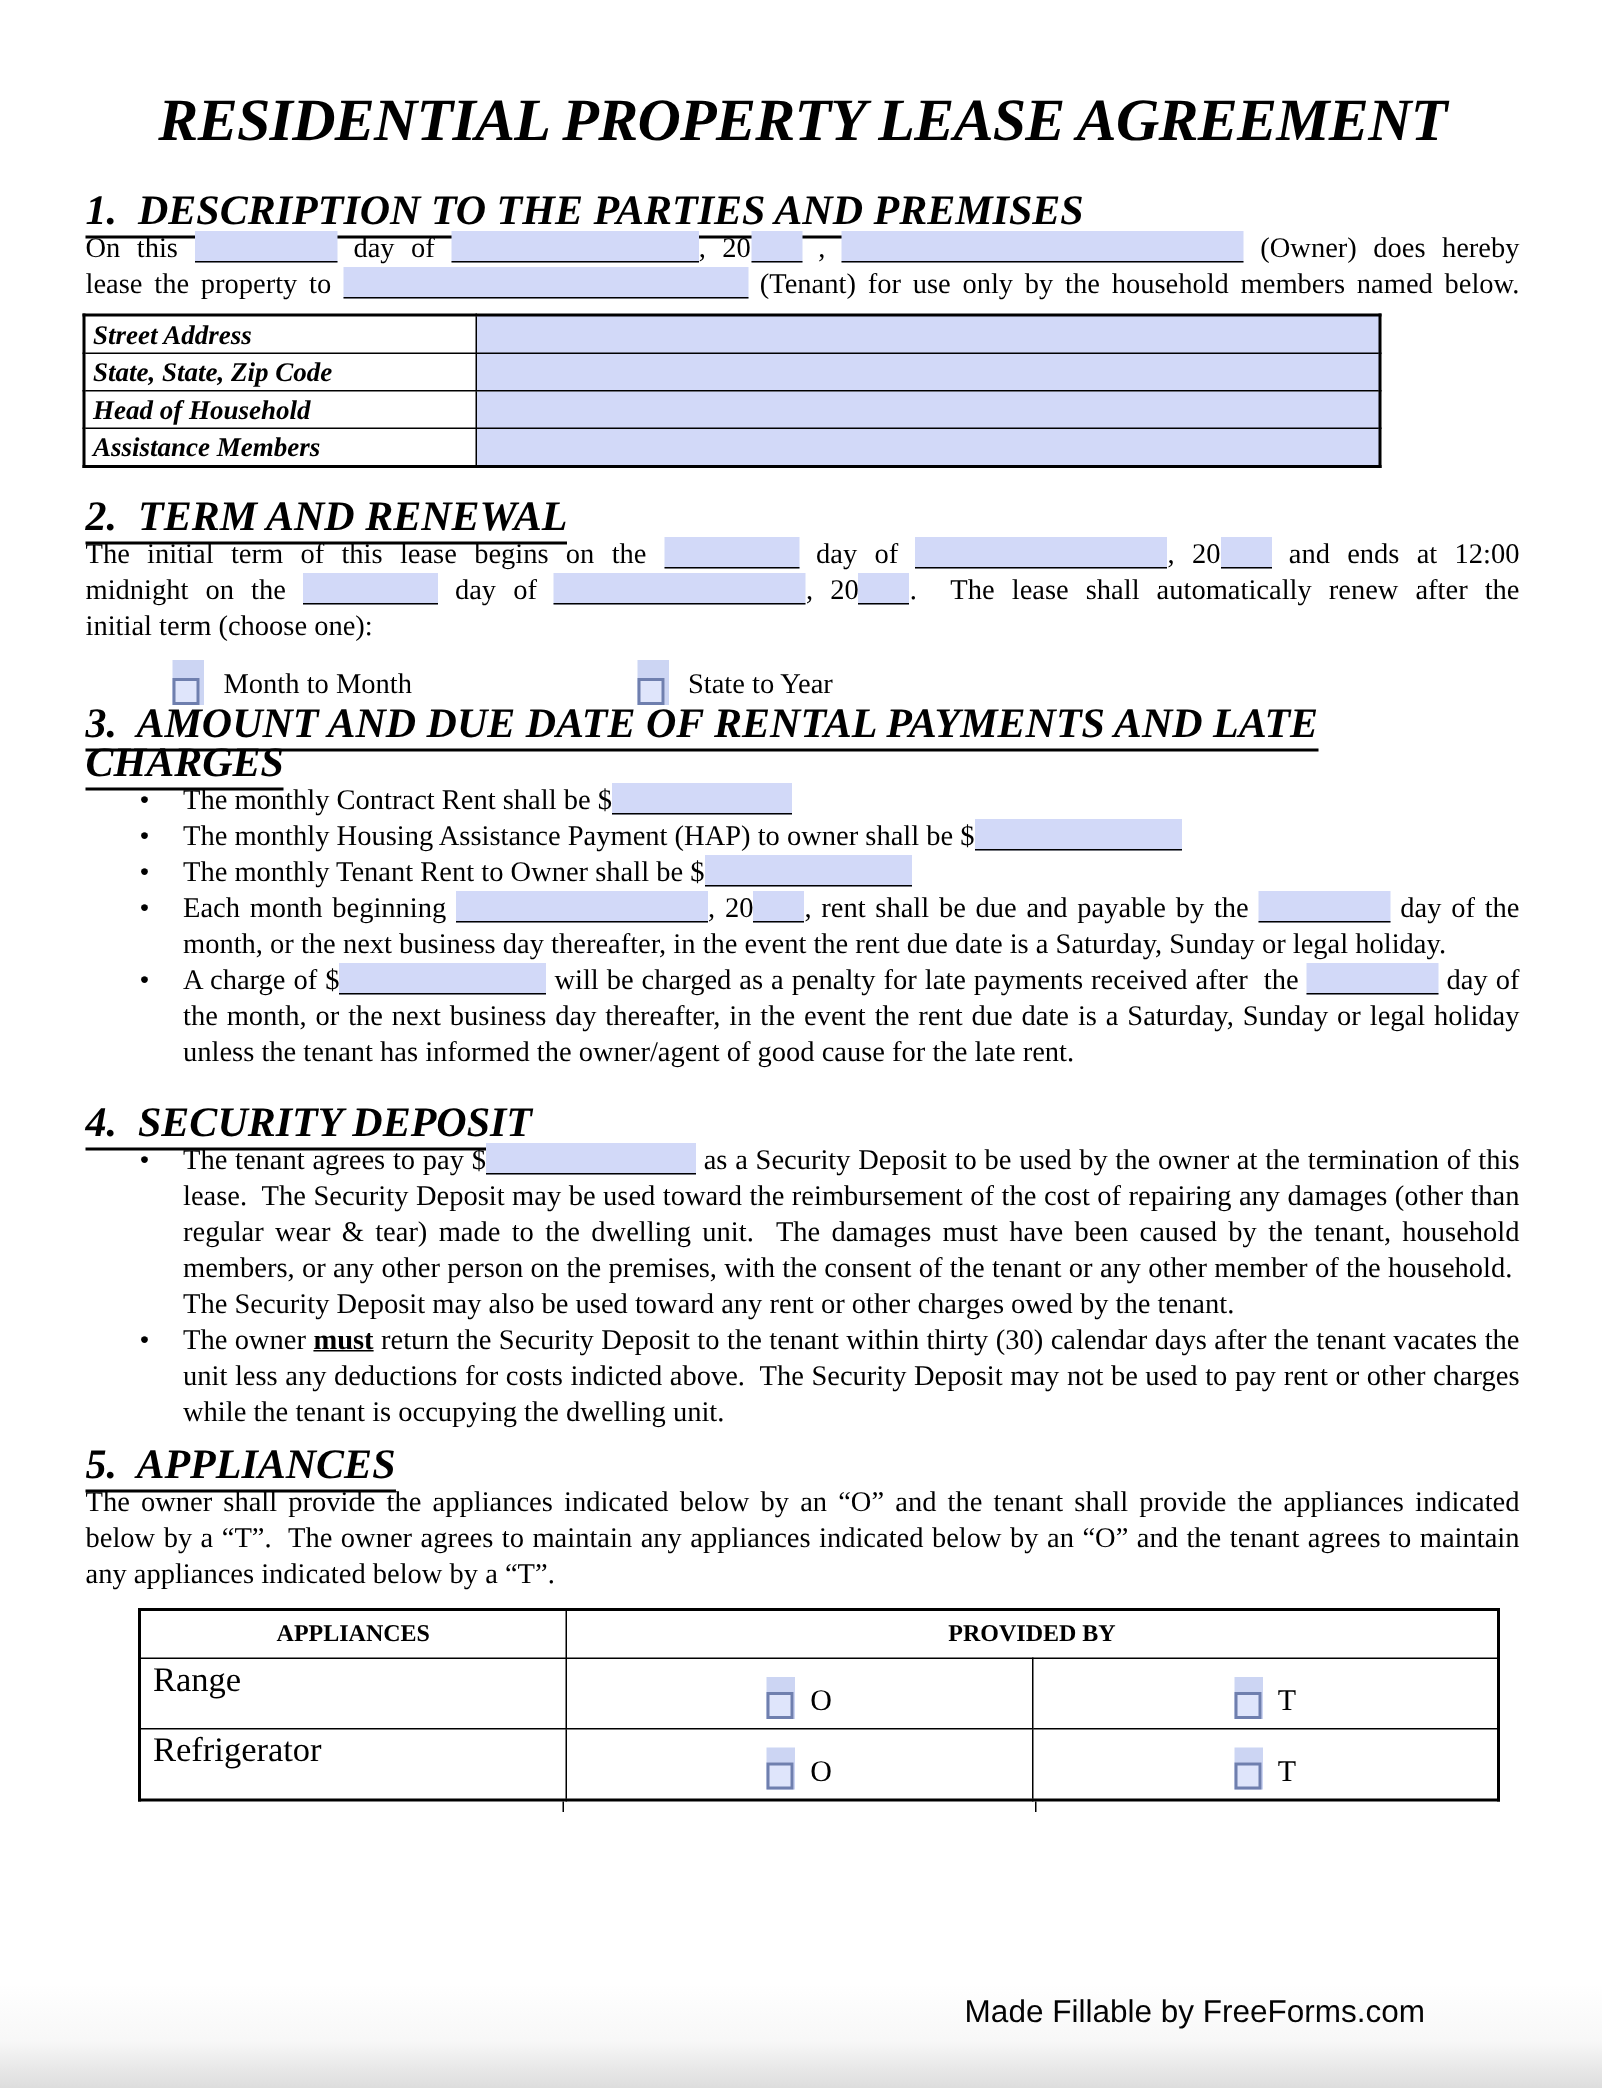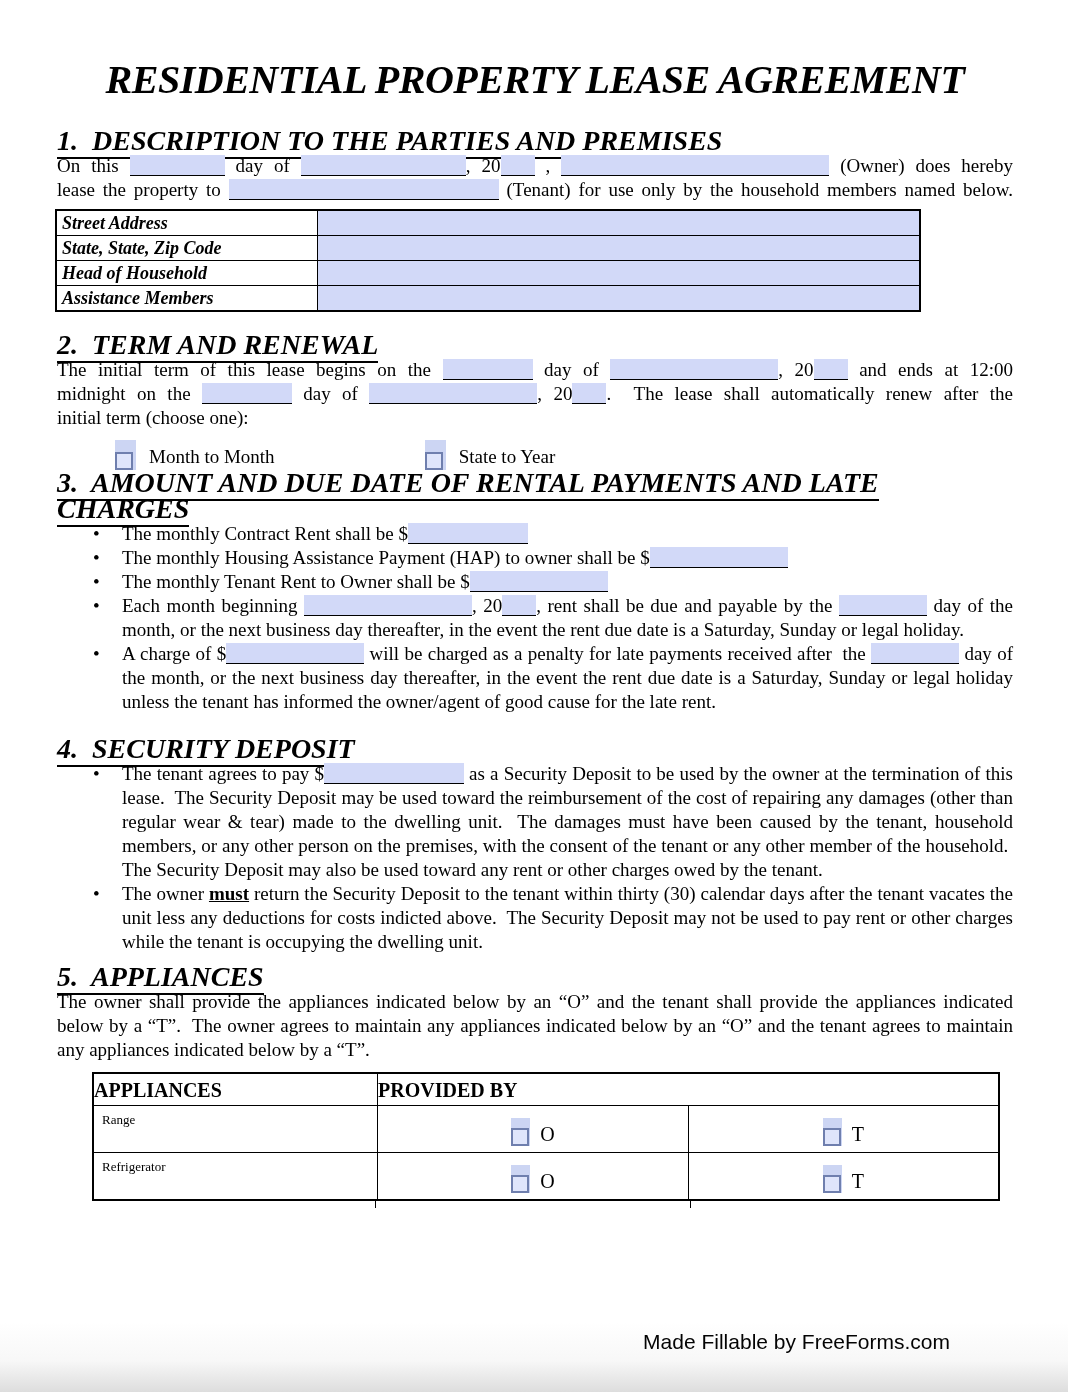--- a/index.html
+++ b/index.html
@@ -33,23 +33,23 @@
   .opt .olbl{line-height:26px;}
   .opt-1{margin-left:58px;} .opt-2{margin-left:150px;}
   
   .bullet{position:relative;padding-left:65px;}
   .dot{position:absolute;left:36px;top:0;}
   
   .atable-wrap{position:relative;width:908px;margin:10px 0 0 35px;}
   .appliances{border-collapse:collapse;table-layout:fixed;width:908px;
               border:2px solid var(--table-border,#000);}
   .appliances td{border:1px solid var(--table-border,#000);padding:0;vertical-align:middle;}
-  .appliances .hrow td{height:31px;text-align:left;font-weight:bold;font-size:20px;}
+  .appliances .hrow td{height:31px;text-align:center;font-weight:bold;font-size:16px;}
   .appliances .c1{width:283px;}
-  .appliances .aname{font-size:13px;padding:0 8px;vertical-align:top;line-height:28px;}
+  .appliances .aname{font-size:23px;padding:0 8px;vertical-align:top;line-height:28px;}
   .acell{display:flex;justify-content:center;align-items:flex-end;gap:10px;height:46px;
          padding-bottom:6px;box-sizing:border-box;}
   .acell .cbx{height:28px;width:19px;}
   .acell .albl{font-size:20px;line-height:24px;}
   .stub{position:absolute;width:1px;height:7px;background:#000;bottom:-7px;}
   .stub-1{left:283px;} .stub-2{left:598px;}
   
   .footer{position:absolute;right:118px;bottom:38px;font-family:"Liberation Sans",sans-serif;
           font-size:21px;line-height:24px;}
   .page-shadow{position:absolute;left:0;right:0;bottom:0;height:70px;pointer-events:none;

